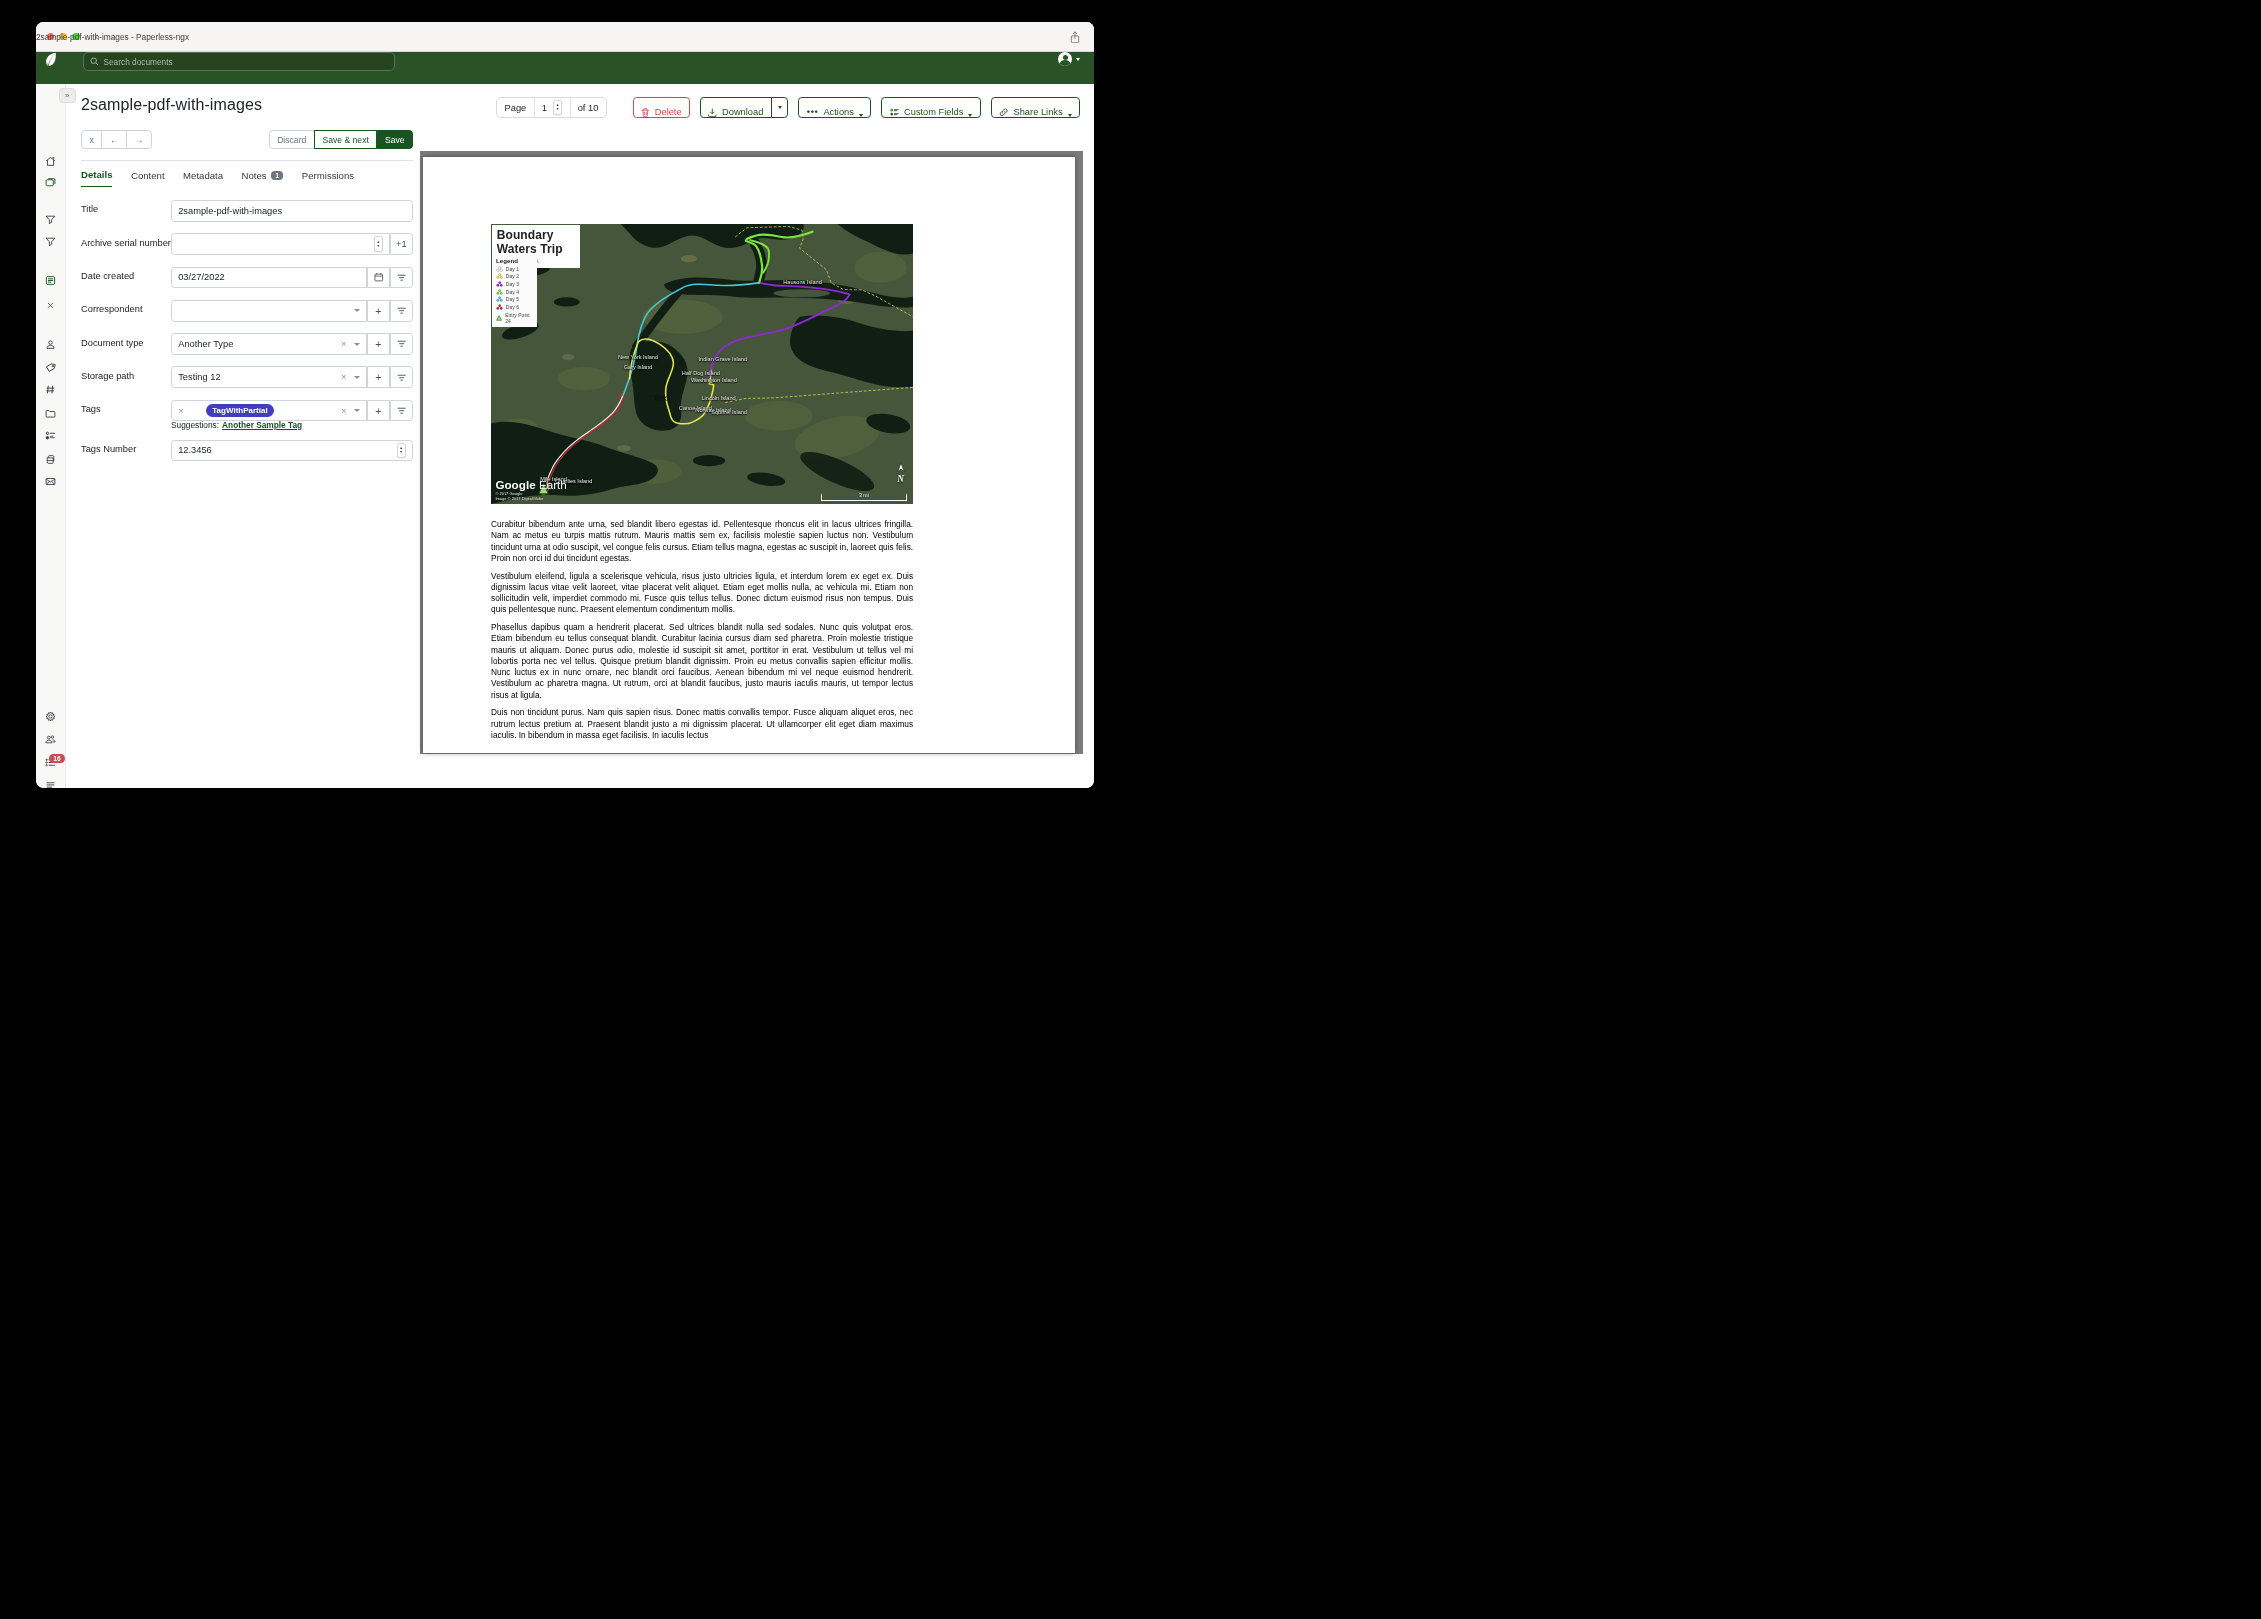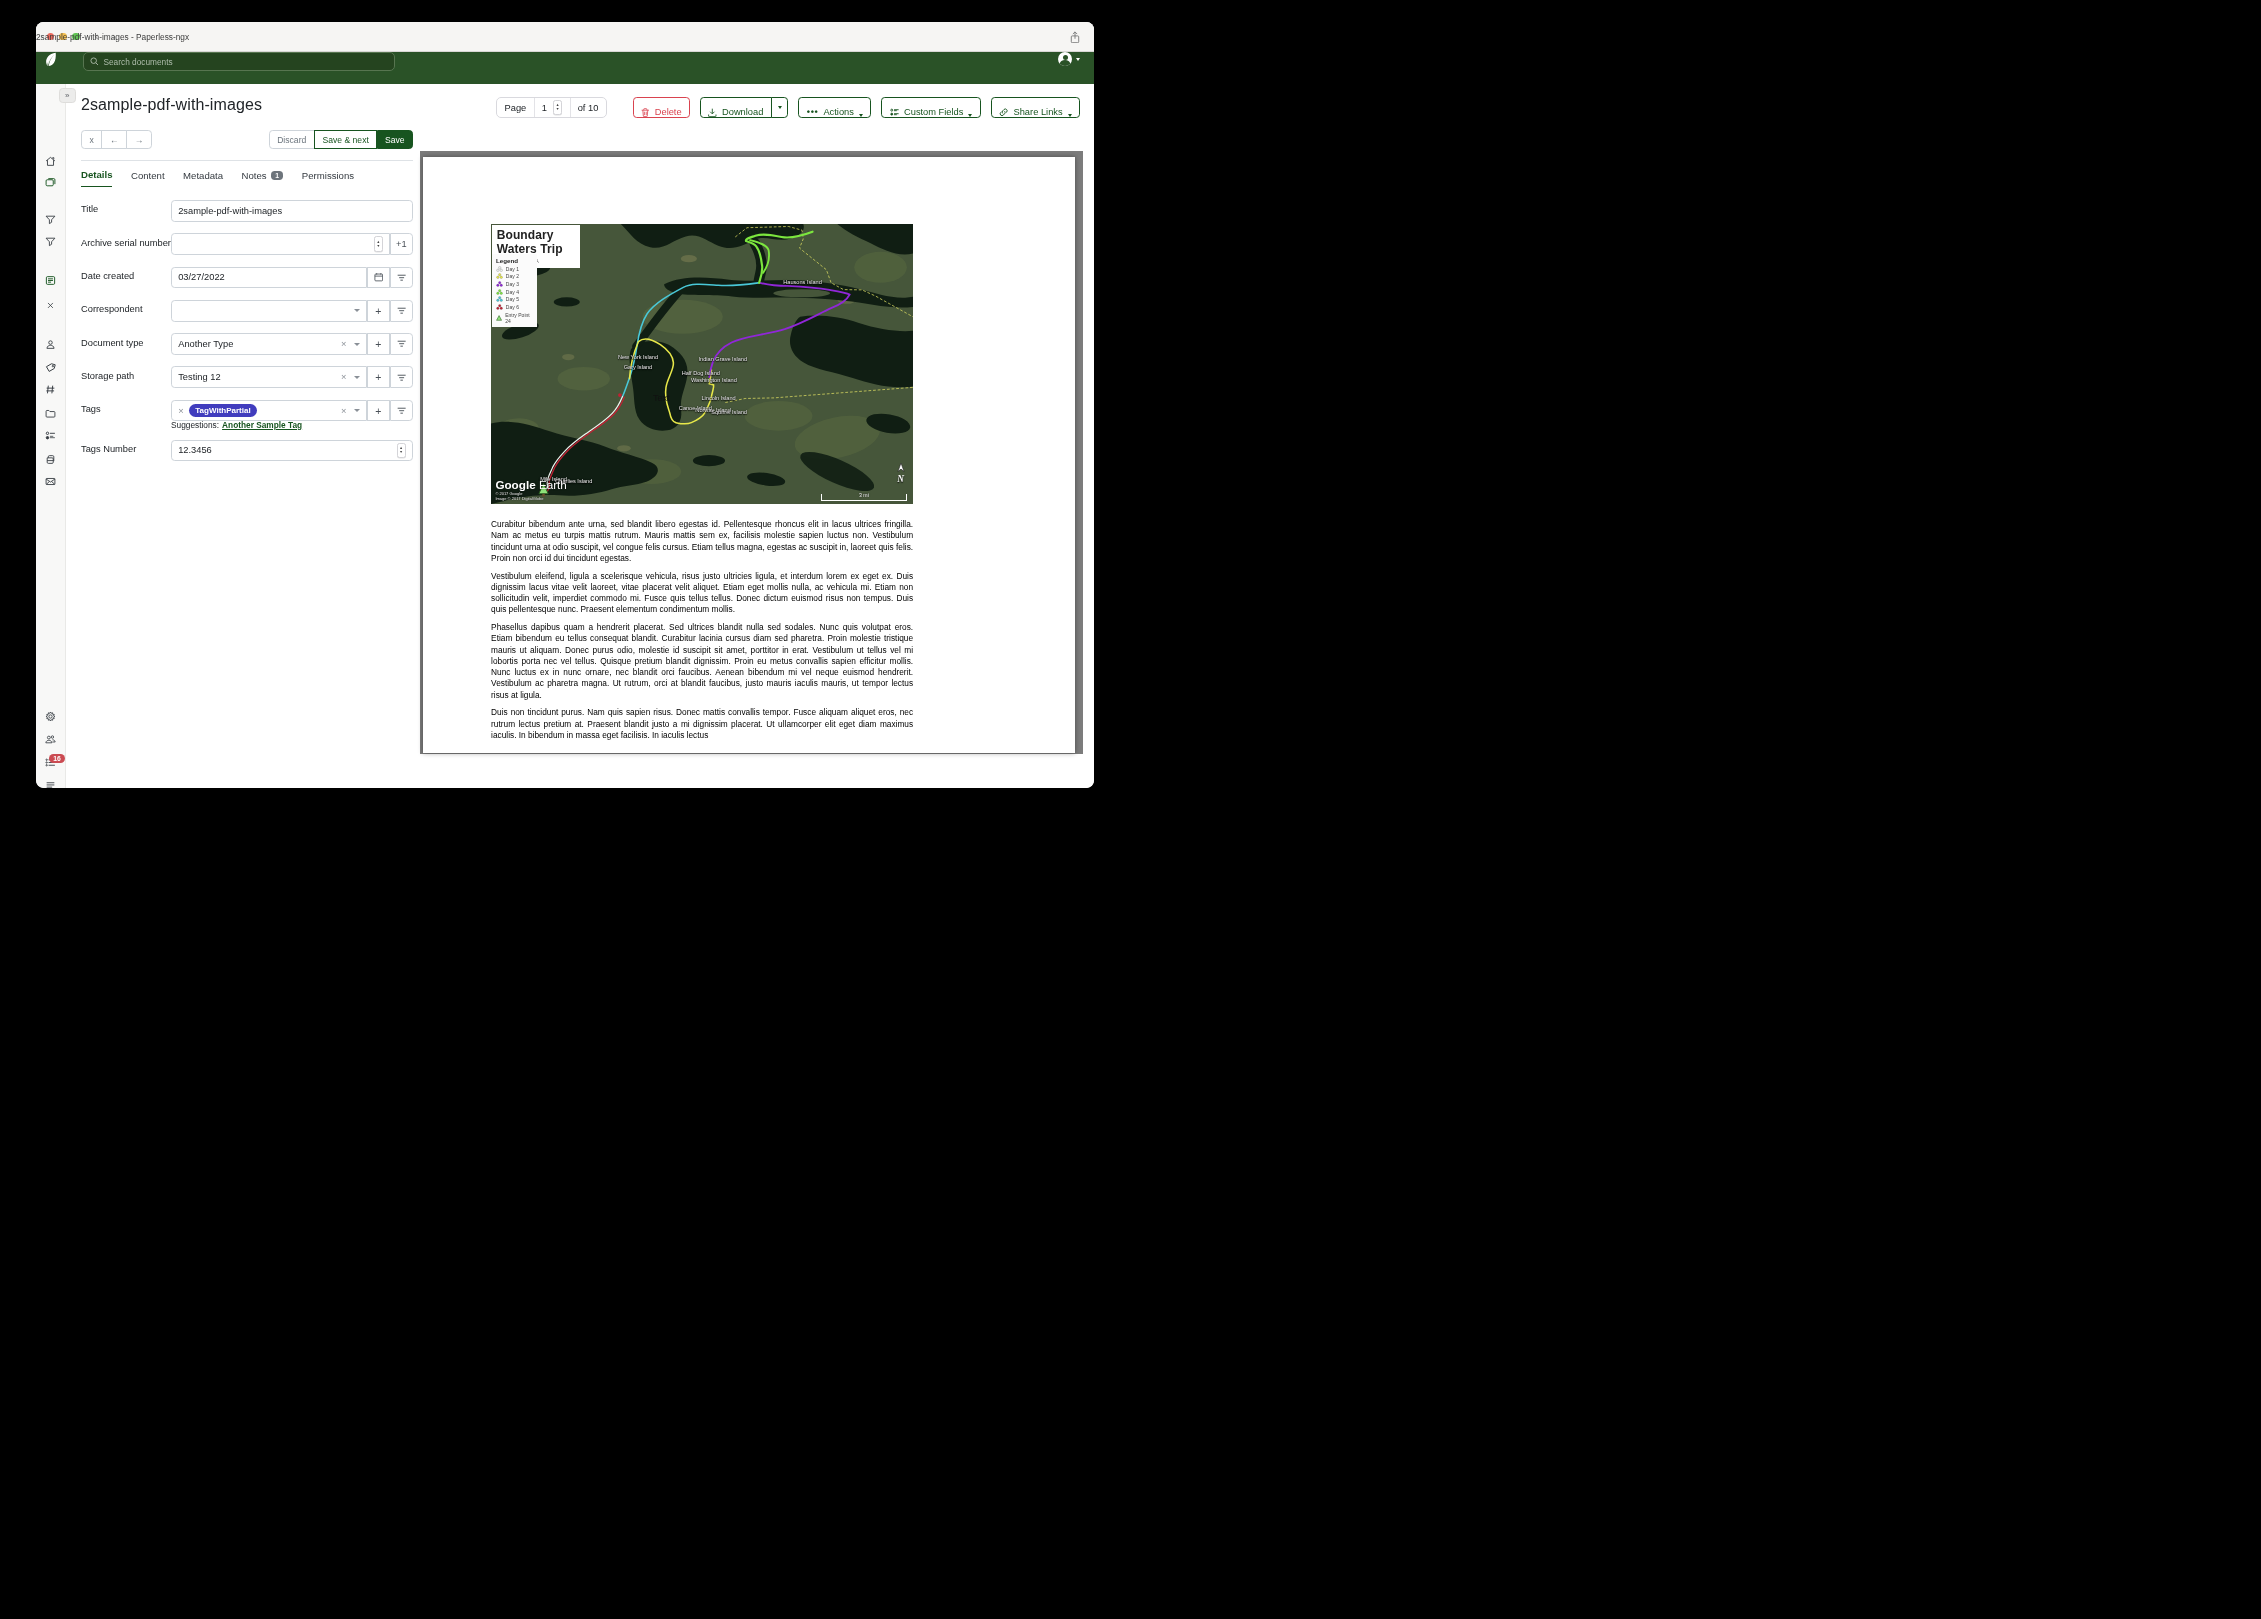--- a/index.html
+++ b/index.html
@@ -64,21 +64,21 @@
   .fgroup{flex:1;display:flex}
   .finput{flex:1;height:21.6px;border:0.6px solid #ced4da;border-radius:3.7px;background:#fff;display:flex;align-items:center;padding:0 6.2px;font-size:9.3px;color:#212529;min-width:0}
   .fgroup .finput{border-radius:3.7px 0 0 3.7px}
   .fgroup .finput.only{border-radius:3.7px}
   .fbtn{width:23.5px;height:21.6px;background:#fff;border:0.6px solid #ced4da;margin-left:-0.6px;display:flex;align-items:center;justify-content:center;color:#495057;font-size:10.5px;cursor:pointer}
   .fbtn:last-child{border-radius:0 3.7px 3.7px 0}
   .stepper{width:9.3px;height:15.4px;background:#fff;border:0.6px solid #d4d4d8;border-radius:2.5px;box-shadow:0 0.6px 0.6px rgba(0,0,0,.12);display:flex;flex-direction:column;align-items:center;justify-content:center;font-size:3.7px;color:#444;line-height:1.1;margin-left:auto}
   .clr-x{color:#8a9097;font-size:9.3px;margin:0 2.5px;cursor:pointer}
   .dd-caret{width:0;height:0;border-left:3.1px solid transparent;border-right:3.1px solid transparent;border-top:3.7px solid #8a9097;margin-left:5px;cursor:pointer}
   .ml-auto{margin-left:auto}
-  .chip{color:#fff;font-size:8px;font-weight:bold;border-radius:8px;padding:2.2px 6.2px;margin-left:3px;white-space:nowrap}
+  .chip{color:#fff;font-size:8px;font-weight:bold;border-radius:8px;padding:2.2px 6.2px;margin-left:20px;white-space:nowrap}
   .suggestions{margin:-6.8px 0 10px 90px;font-size:8.3px;color:#212529}
   .suggestions a{color:var(--accent);font-weight:bold;text-decoration:underline;margin-left:3.1px;cursor:pointer}
 
   
   .doc-toolbar{position:absolute;top:13px;right:14px;display:flex;align-items:center;gap:10px}
   .pagegrp{display:flex;align-items:center;height:21px;border:0.6px solid #d9d9de;border-radius:5px;background:#fff;font-size:9.3px;color:#212529;margin-right:16px}
   .pagegrp .cell{padding:0 7.4px;display:flex;align-items:center;gap:5px;height:100%}
   .pagegrp .sep{width:0.6px;height:100%;background:#e3e3e7}
   .tbtn{height:21px;border-radius:3.7px;border:0.6px solid var(--accent);color:var(--accent);background:#fff;font-size:9.3px;display:flex;align-items:flex-end;gap:5px;padding:0 7.4px;cursor:pointer;font-family:inherit}
   .tbtn.red{border-color:var(--danger);color:var(--danger)}

